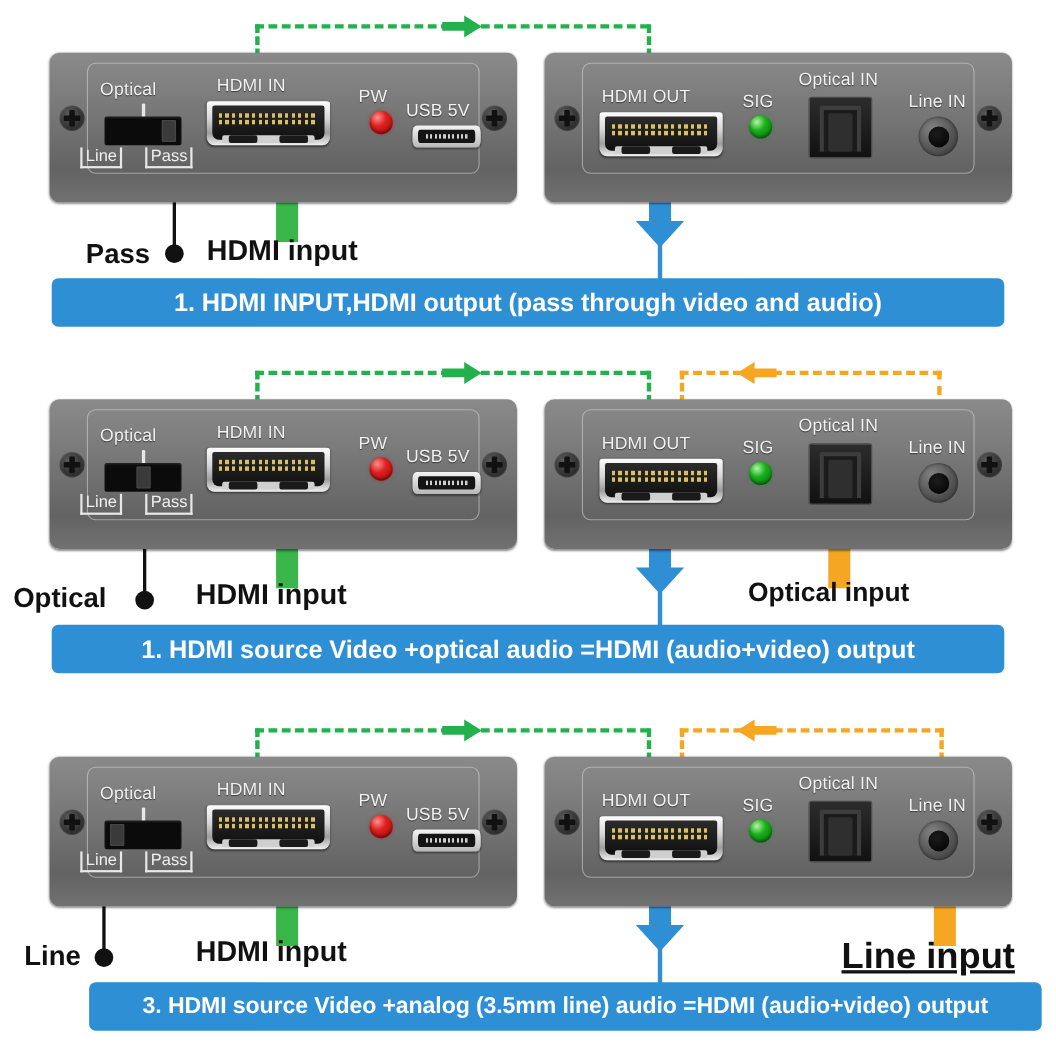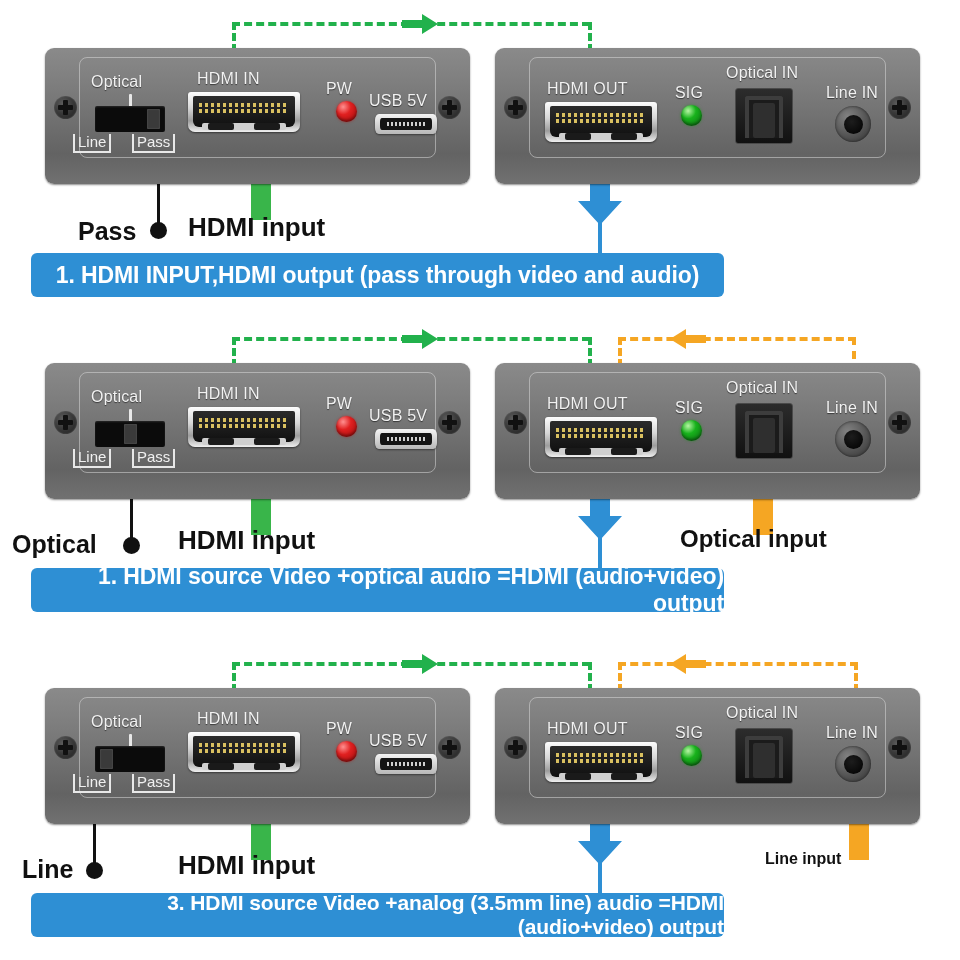--- a/index.html
+++ b/index.html
@@ -157,21 +157,21 @@
 
   
   .leader{position:absolute;width:3px;background:#111;}
   .dot{position:absolute;width:17px;height:17px;border-radius:50%;background:#111;}
   .calloutText{
     position:absolute;color:#111;font-weight:bold;white-space:nowrap;
   }
 
   
   .caption{
-    position:absolute;left:31px;width:693px;height:44px;
+    position:absolute;left:47px;width:866px;height:44px;
     background:#2e8fd4;border-radius:6px;
     color:#fff;font-weight:bold;font-size:23px;
     display:flex;align-items:center;justify-content:center;
     letter-spacing:-.1px;
     z-index:8;
     text-align:right;
   }
 </style>
 </head>
 <body>
@@ -431,18 +431,18 @@
     <div class="arrow" style="left:836px;top:798px;">
       <svg width="46" height="62" viewBox="0 0 46 62">
           <path d="M23 0 L45 24 H33 V62 H13 V24 H1 Z" fill="#f5a623"></path>
         </svg>
     </div>
 
     <div class="leader" style="left:93px;top:792px;height:78px;"></div>
     <div class="dot" style="left:86px;top:862px;"></div>
     <div class="calloutText" style="left:22px;top:855px;font-size:25px;">Line</div>
     <div class="calloutText" style="left:178px;top:850px;font-size:26px;">HDMI input</div>
-    <div class="calloutText" style="left:765px;top:850px;font-size:16px;">Line input</div>
-
-    <div class="caption" style="top:893px;font-size:21px;">3. HDMI source Video +analog (3.5mm line) audio =HDMI (audio+video) output</div>
+    <div class="calloutText" style="left:765px;top:850px;font-size:33px;text-decoration:underline;">Line input</div>
+
+    <div class="caption" style="top:893px;font-size:21px;margin-left:34px;">3. HDMI source Video +analog (3.5mm line) audio =HDMI (audio+video) output</div>
   </div>
 
 </div>
 
 </body></html>

